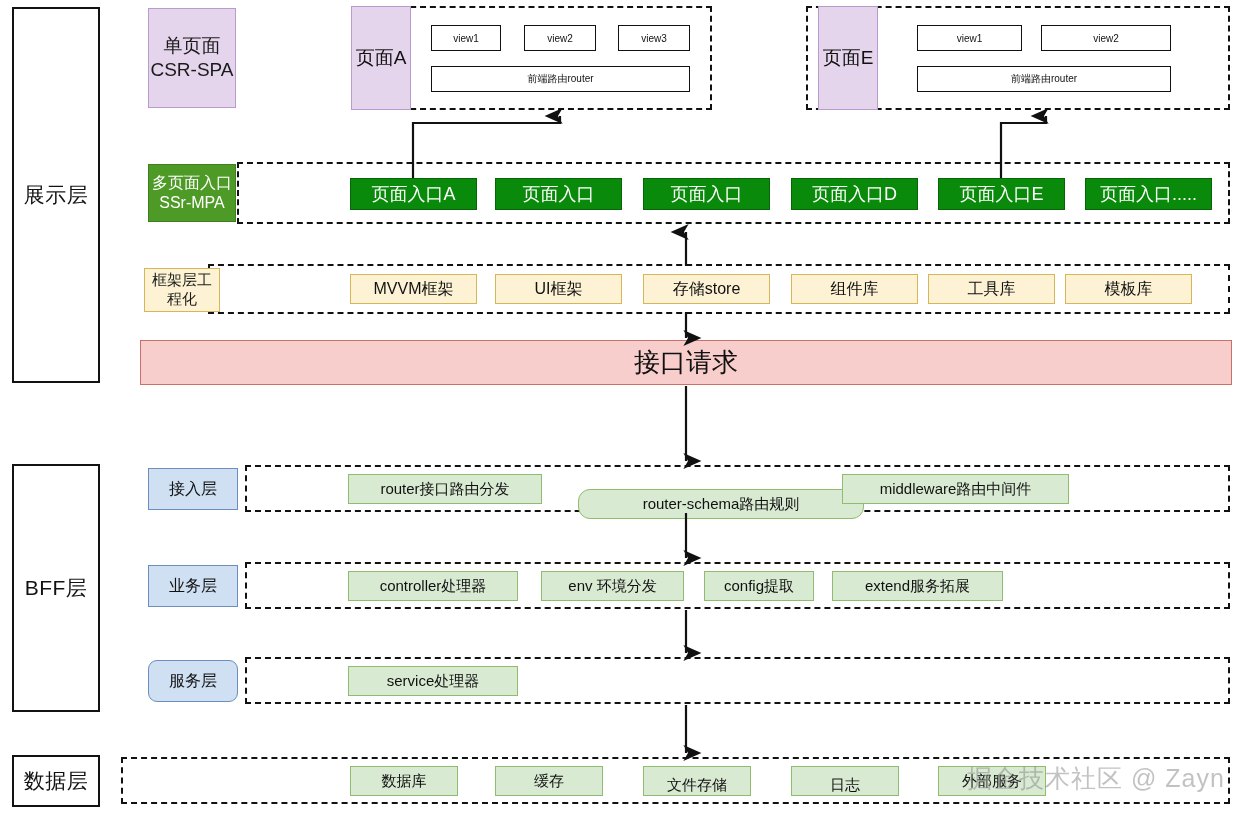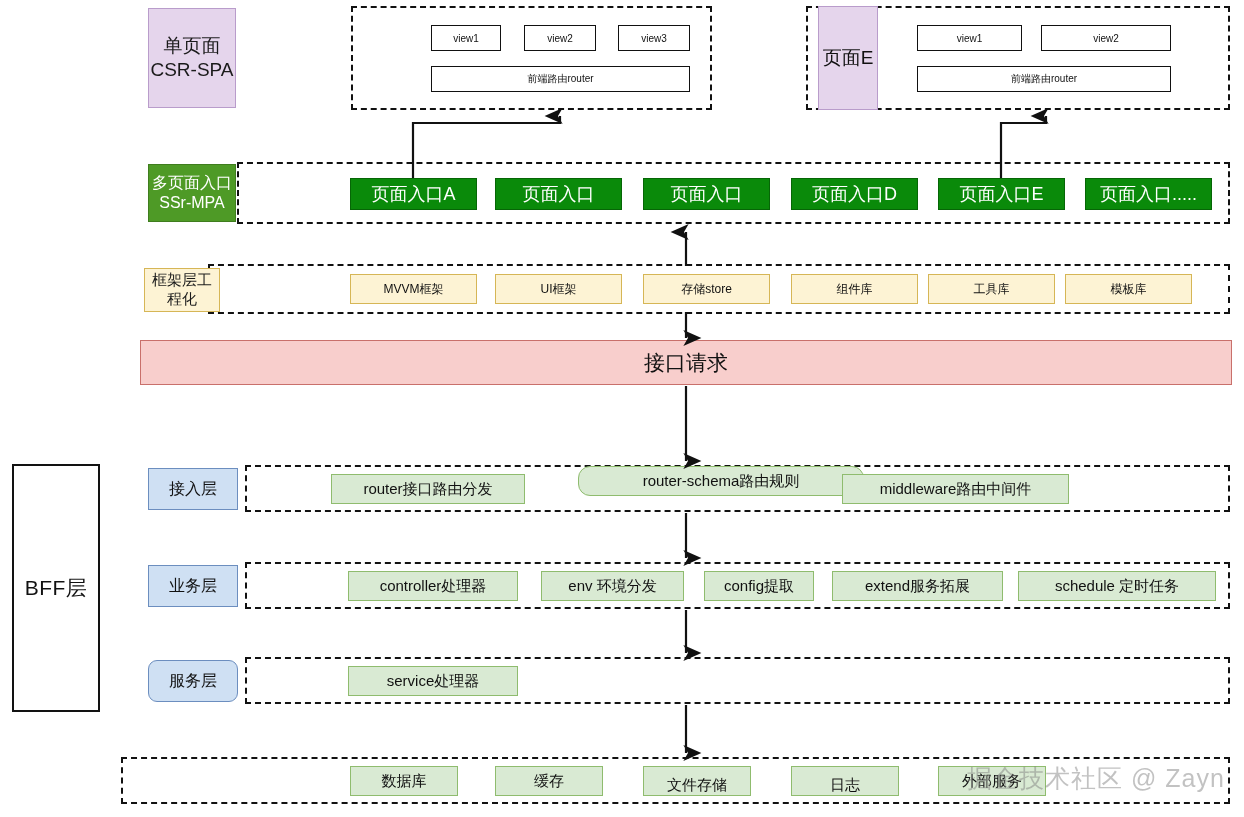--- a/index.html
+++ b/index.html
@@ -55,27 +55,27 @@
     display:flex;align-items:center;justify-content:center;
     box-sizing:border-box;text-align:center;
   }
   .node-white{
     background:#ffffff;border:1.8px solid #111;color:#111;font-size:10px;
   }
   .node-greenfill{
     background:#0a8a0a;border:1.5px solid #066606;color:#ffffff;font-size:18px;
   }
   .node-yellow{
-    background:#fdf3d4;border:1.5px solid #d6b656;color:#111;font-size:12px;
+    background:#fdf3d4;border:1.5px solid #d6b656;color:#111;font-size:16px;
   }
   .node-lightgreen{
     background:#d9ead3;border:1.5px solid #8fbc6e;color:#111;font-size:15px;
   }
   .node-pinkbar{
-    background:#f8cecc;border:1.5px solid #c9706b;color:#111;font-size:21px;
+    background:#f8cecc;border:1.5px solid #c9706b;color:#111;font-size:26px;
   }
 
   
   .page-tab{
     background:#e5d5ec;border:1.5px solid #b99ccb;color:#111;font-size:19px;
     display:flex;align-items:center;justify-content:center;
   }
 
   svg.arrows{position:absolute;left:0;top:0;width:1244px;height:817px;pointer-events:none;}
 
@@ -86,33 +86,42 @@
     white-space:nowrap;
     letter-spacing:1px;
     font-family:"Liberation Sans","DejaVu Sans",sans-serif;
   }
 </style>
 </head>
 <body>
 
 <div id="canvas">
 
+  <div class="abs layer-label" style="left:12px;top:7px;width:88px;height:376px;">
+    <span>展示层</span>
+  </div>
 
   <div class="abs layer-label" style="left:12px;top:464px;width:88px;height:248px;">
     <span>BFF层</span>
   </div>
 
+  <div class="abs layer-label" style="left:12px;top:755px;width:88px;height:52px;">
+    <span>数据层</span>
+  </div>
 
   <div class="abs chip chip-purple" style="left:148px;top:8px;width:88px;height:100px;">
     <span>单页面</span>
     <span>CSR-SPA</span>
   </div>
 
   <div class="abs dashed-band" style="left:351px;top:6px;width:361px;height:104px;"></div>
 
+  <div class="abs page-tab" style="left:351px;top:6px;width:60px;height:104px;">
+    <span>页面A</span>
+  </div>
 
   <div class="abs node node-white" style="left:431px;top:25px;width:70px;height:26px;">
     <span>view1</span>
   </div>
   <div class="abs node node-white" style="left:524px;top:25px;width:72px;height:26px;">
     <span>view2</span>
   </div>
   <div class="abs node node-white" style="left:618px;top:25px;width:72px;height:26px;">
     <span>view3</span>
   </div>
@@ -191,24 +200,24 @@
   <div class="abs node node-pinkbar" style="left:140px;top:340px;width:1092px;height:45px;">
     <span>接口请求</span>
   </div>
 
   <div class="abs dashed-band" style="left:245px;top:465px;width:985px;height:47px;"></div>
 
   <div class="abs chip chip-blue" style="left:148px;top:468px;width:90px;height:42px;">
     <span>接入层</span>
   </div>
 
-  <div class="abs node node-lightgreen" style="left:331px;top:474px;width:194px;height:30px;text-align:right;">
+  <div class="abs node node-lightgreen" style="left:348px;top:474px;width:194px;height:30px;text-align:right;">
     <span>router接口路由分发</span>
   </div>
-  <div class="abs node node-lightgreen" style="left:578px;top:466px;width:286px;height:30px;border-radius:12px;">
+  <div class="abs node node-lightgreen" style="left:578px;top:489px;width:286px;height:30px;border-radius:12px;">
     <span>router-schema路由规则</span>
   </div>
   <div class="abs node node-lightgreen" style="left:842px;top:474px;width:227px;height:30px;">
     <span>middleware路由中间件</span>
   </div>
 
   <div class="abs dashed-band" style="left:245px;top:562px;width:985px;height:47px;"></div>
 
   <div class="abs chip chip-blue" style="left:148px;top:565px;width:90px;height:42px;">
     <span>业务层</span>
@@ -218,23 +227,20 @@
     <span>controller处理器</span>
   </div>
   <div class="abs node node-lightgreen" style="left:541px;top:571px;width:143px;height:30px;">
     <span>env 环境分发</span>
   </div>
   <div class="abs node node-lightgreen" style="left:704px;top:571px;width:110px;height:30px;">
     <span>config提取</span>
   </div>
   <div class="abs node node-lightgreen" style="left:832px;top:571px;width:171px;height:30px;">
     <span>extend服务拓展</span>
-  </div>
-  <div class="abs node node-lightgreen" style="left:1018px;top:571px;width:198px;height:30px;">
-    <span>schedule 定时任务</span>
   </div>
 
   <div class="abs dashed-band" style="left:245px;top:657px;width:985px;height:47px;"></div>
 
   <div class="abs chip chip-blue" style="left:148px;top:660px;width:90px;height:42px;border-radius:9px;">
     <span>服务层</span>
   </div>
 
   <div class="abs node node-lightgreen" style="left:348px;top:666px;width:170px;height:30px;">
     <span>service处理器</span>

